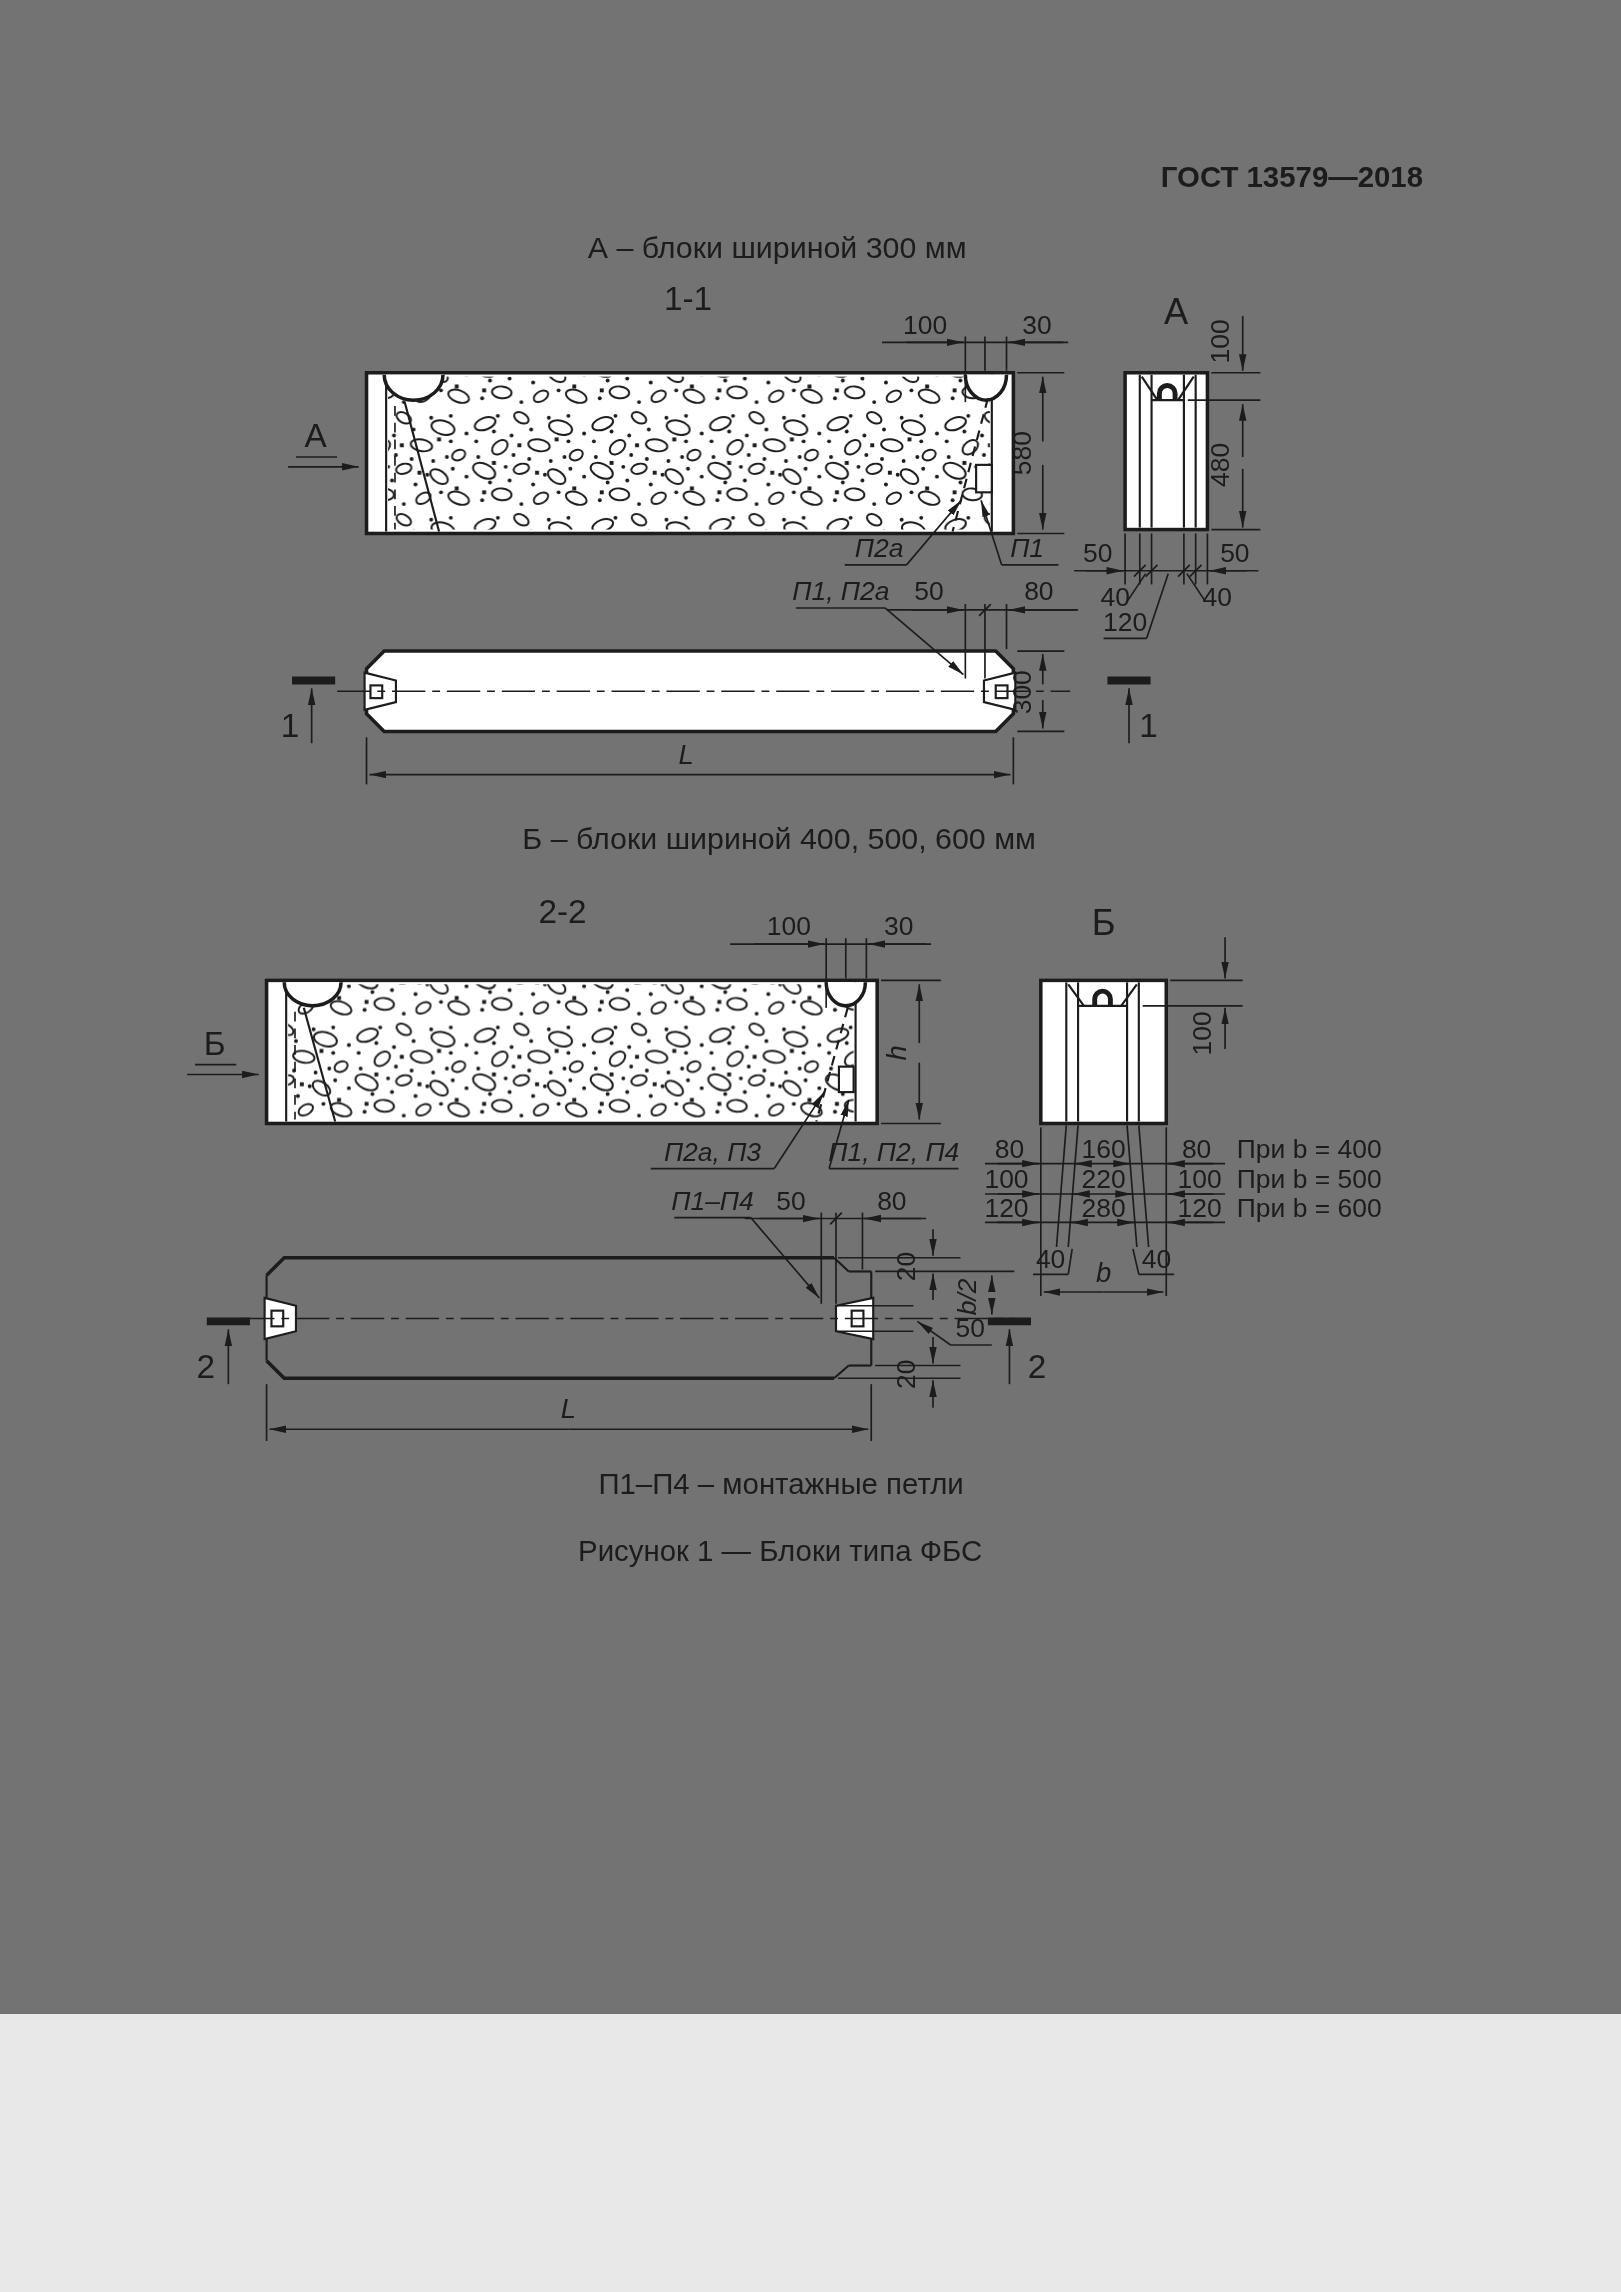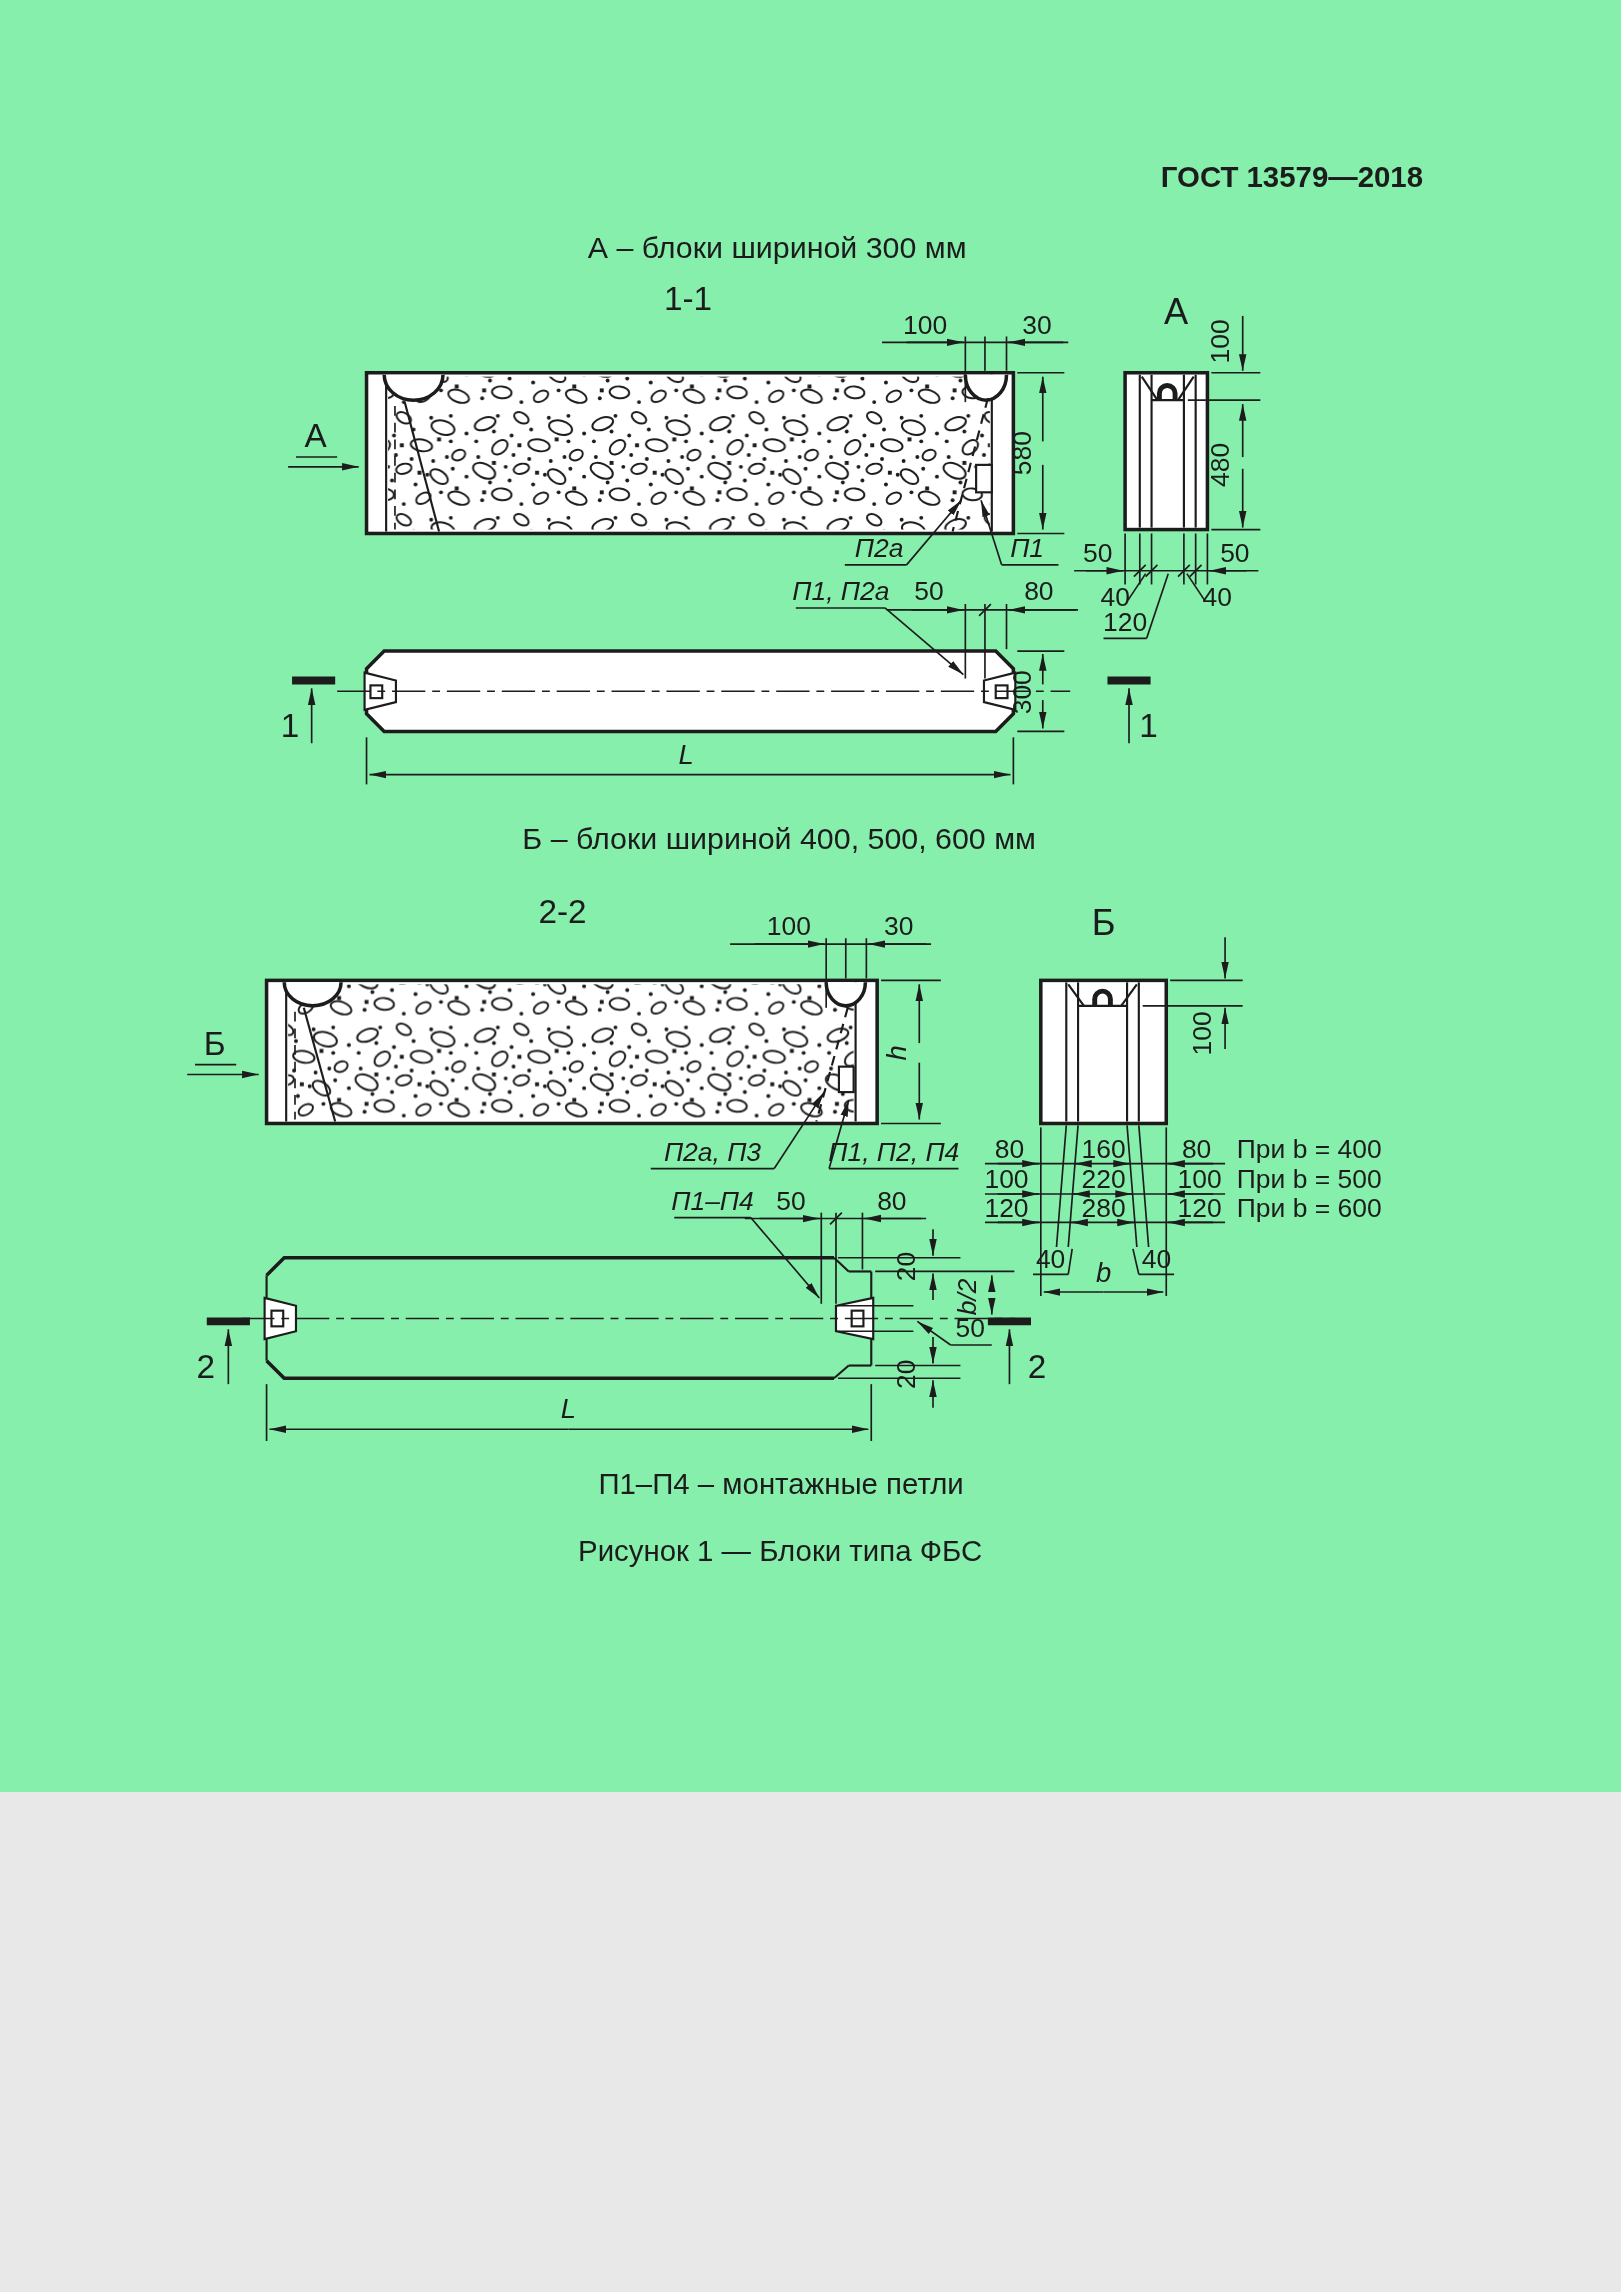--- a/index.html
+++ b/index.html
@@ -1,16 +1,16 @@
 <!DOCTYPE html>
 <html><head>
 <meta charset="utf-8">
 <style>
   html,body{margin:0;padding:0;background:#e8e8e8;}
-  .page{width:1621px;height:1792px;background:#86efac;position:relative;margin:0 auto;}
+  .page{width:1621px;height:2014px;background:#737373;position:relative;margin:0 auto;}
   svg{position:absolute;inset:0;}
   text{font-family:"Liberation Sans","DejaVu Sans",sans-serif;fill:#1c1c1c;text-anchor:middle;}
   .dim{font-size:27px;}
   .d28{font-size:28px;}
   .ttl{font-size:31px;}
   .big{font-size:34px;}
   .vt{font-size:37px;}
   .cap{font-size:30px;}
   .hdr{font-size:30px;font-weight:bold;text-anchor:end;}
   .it{font-style:italic;}

